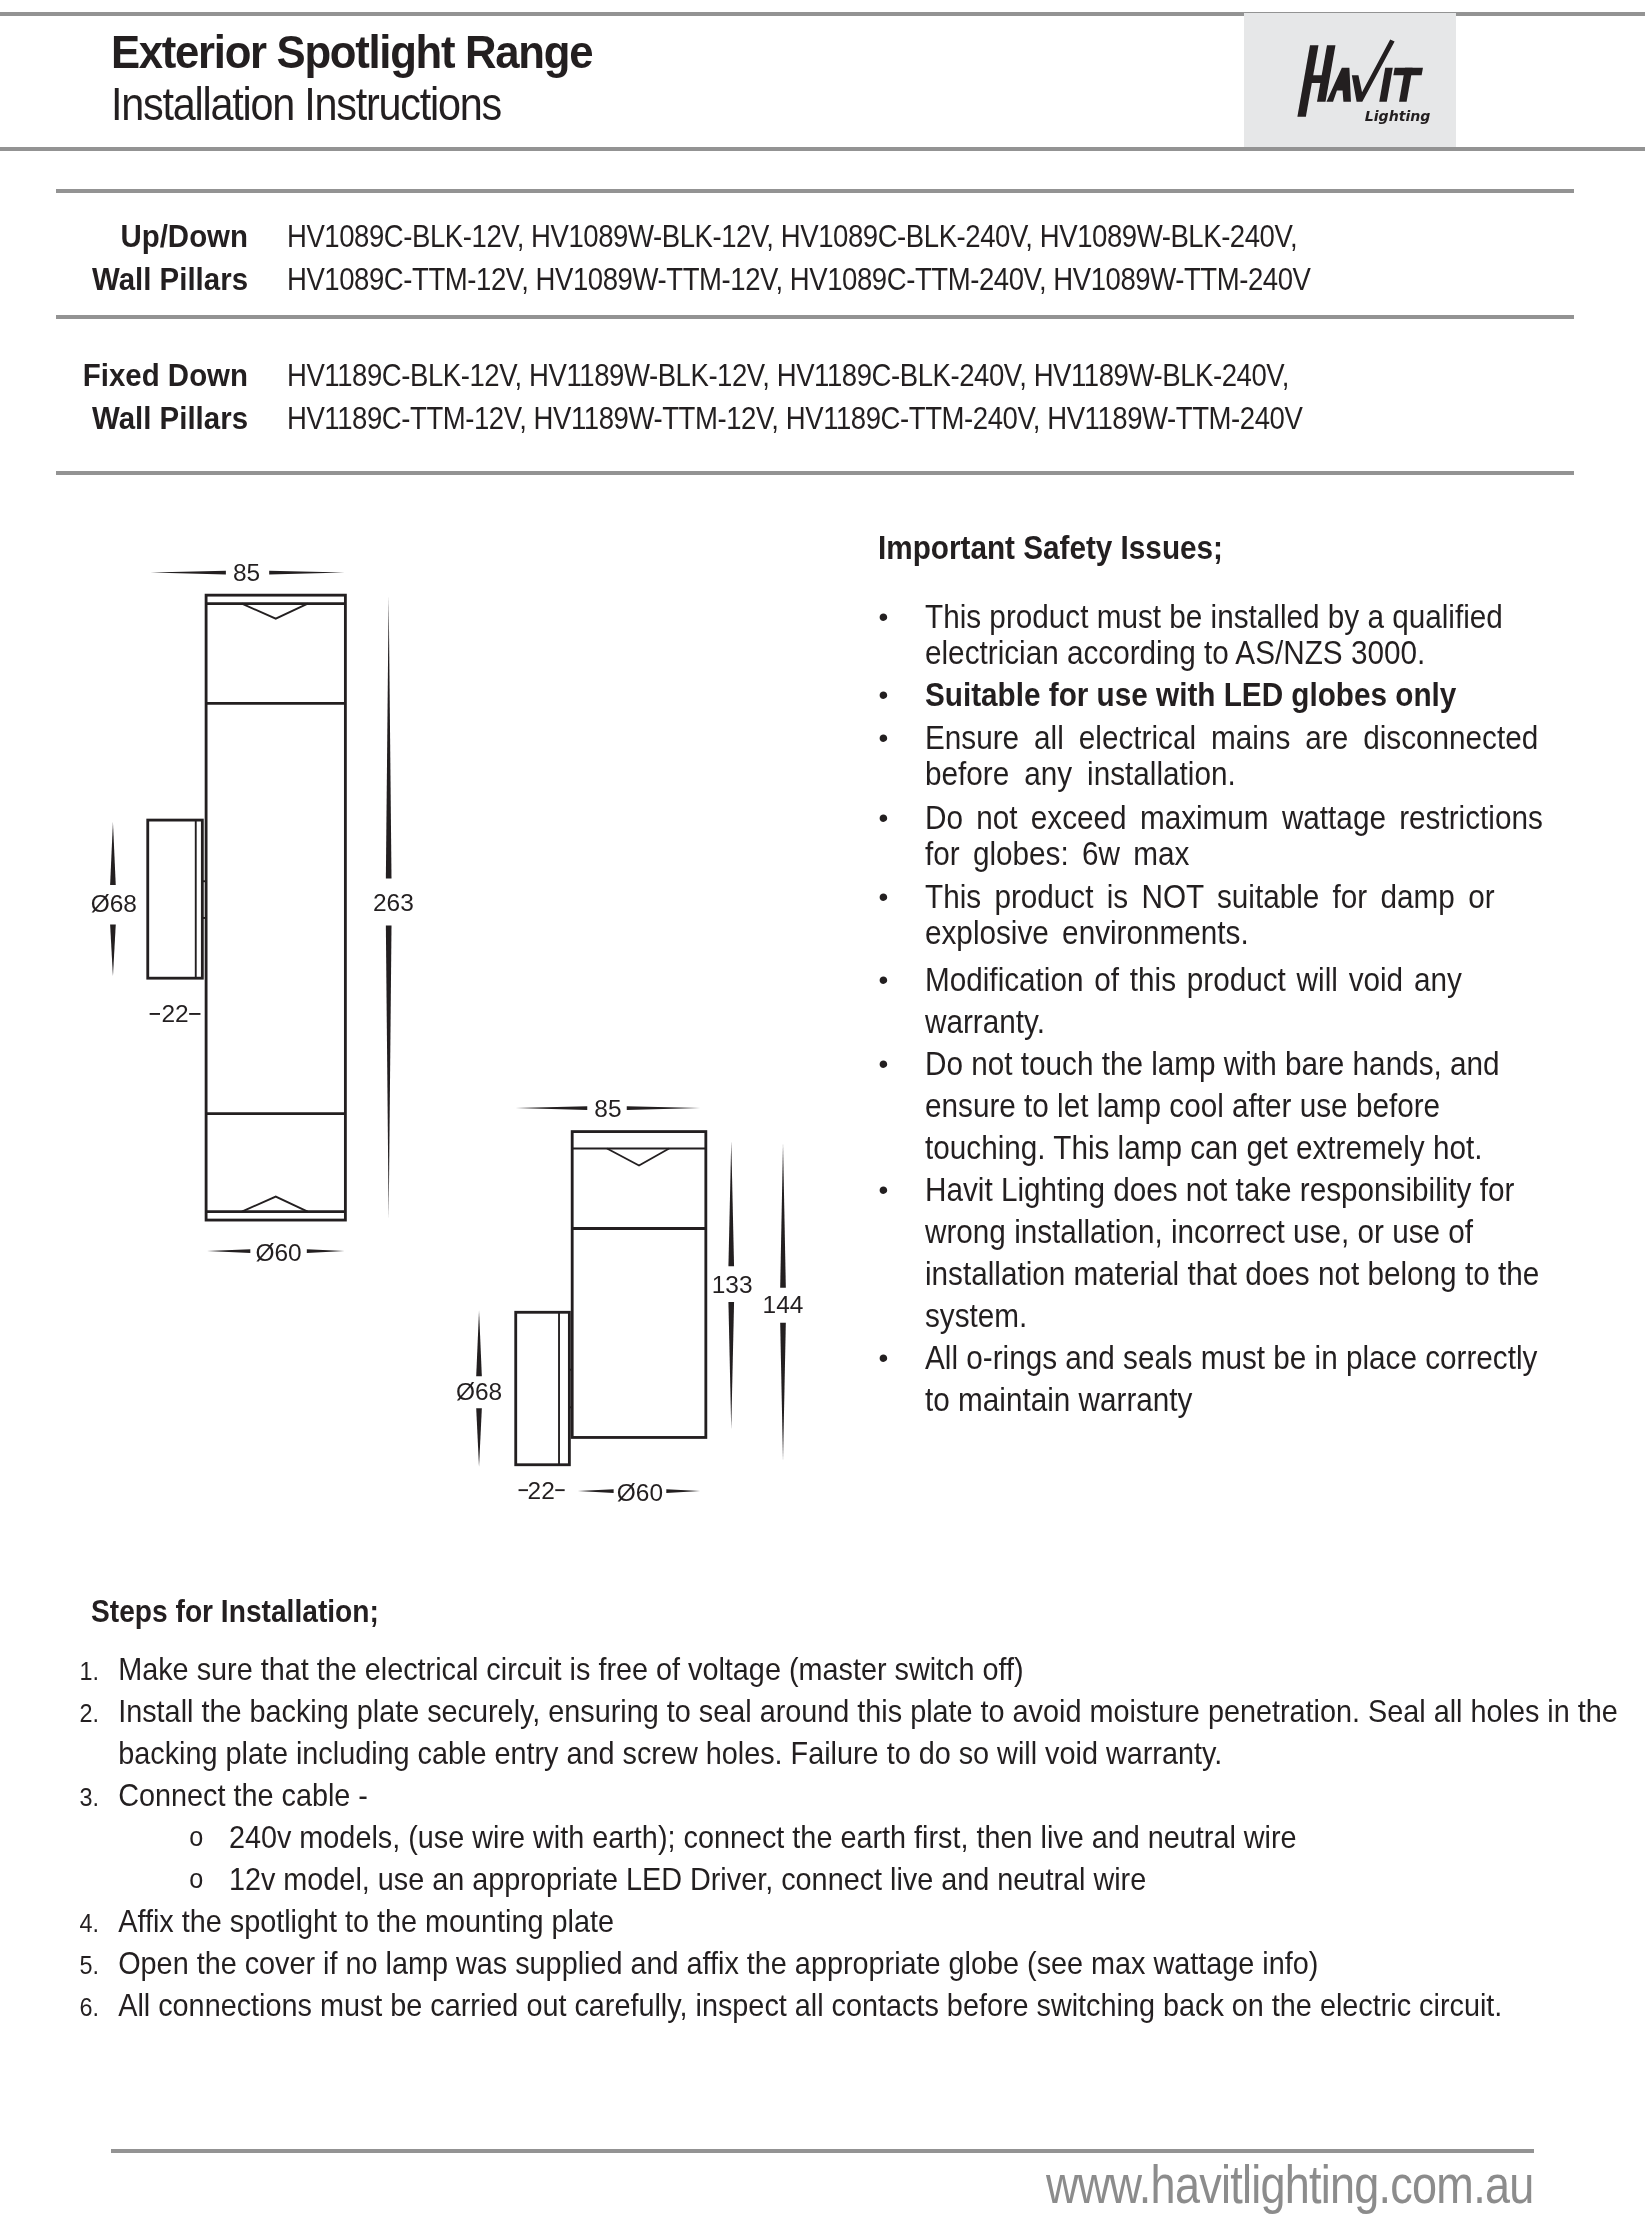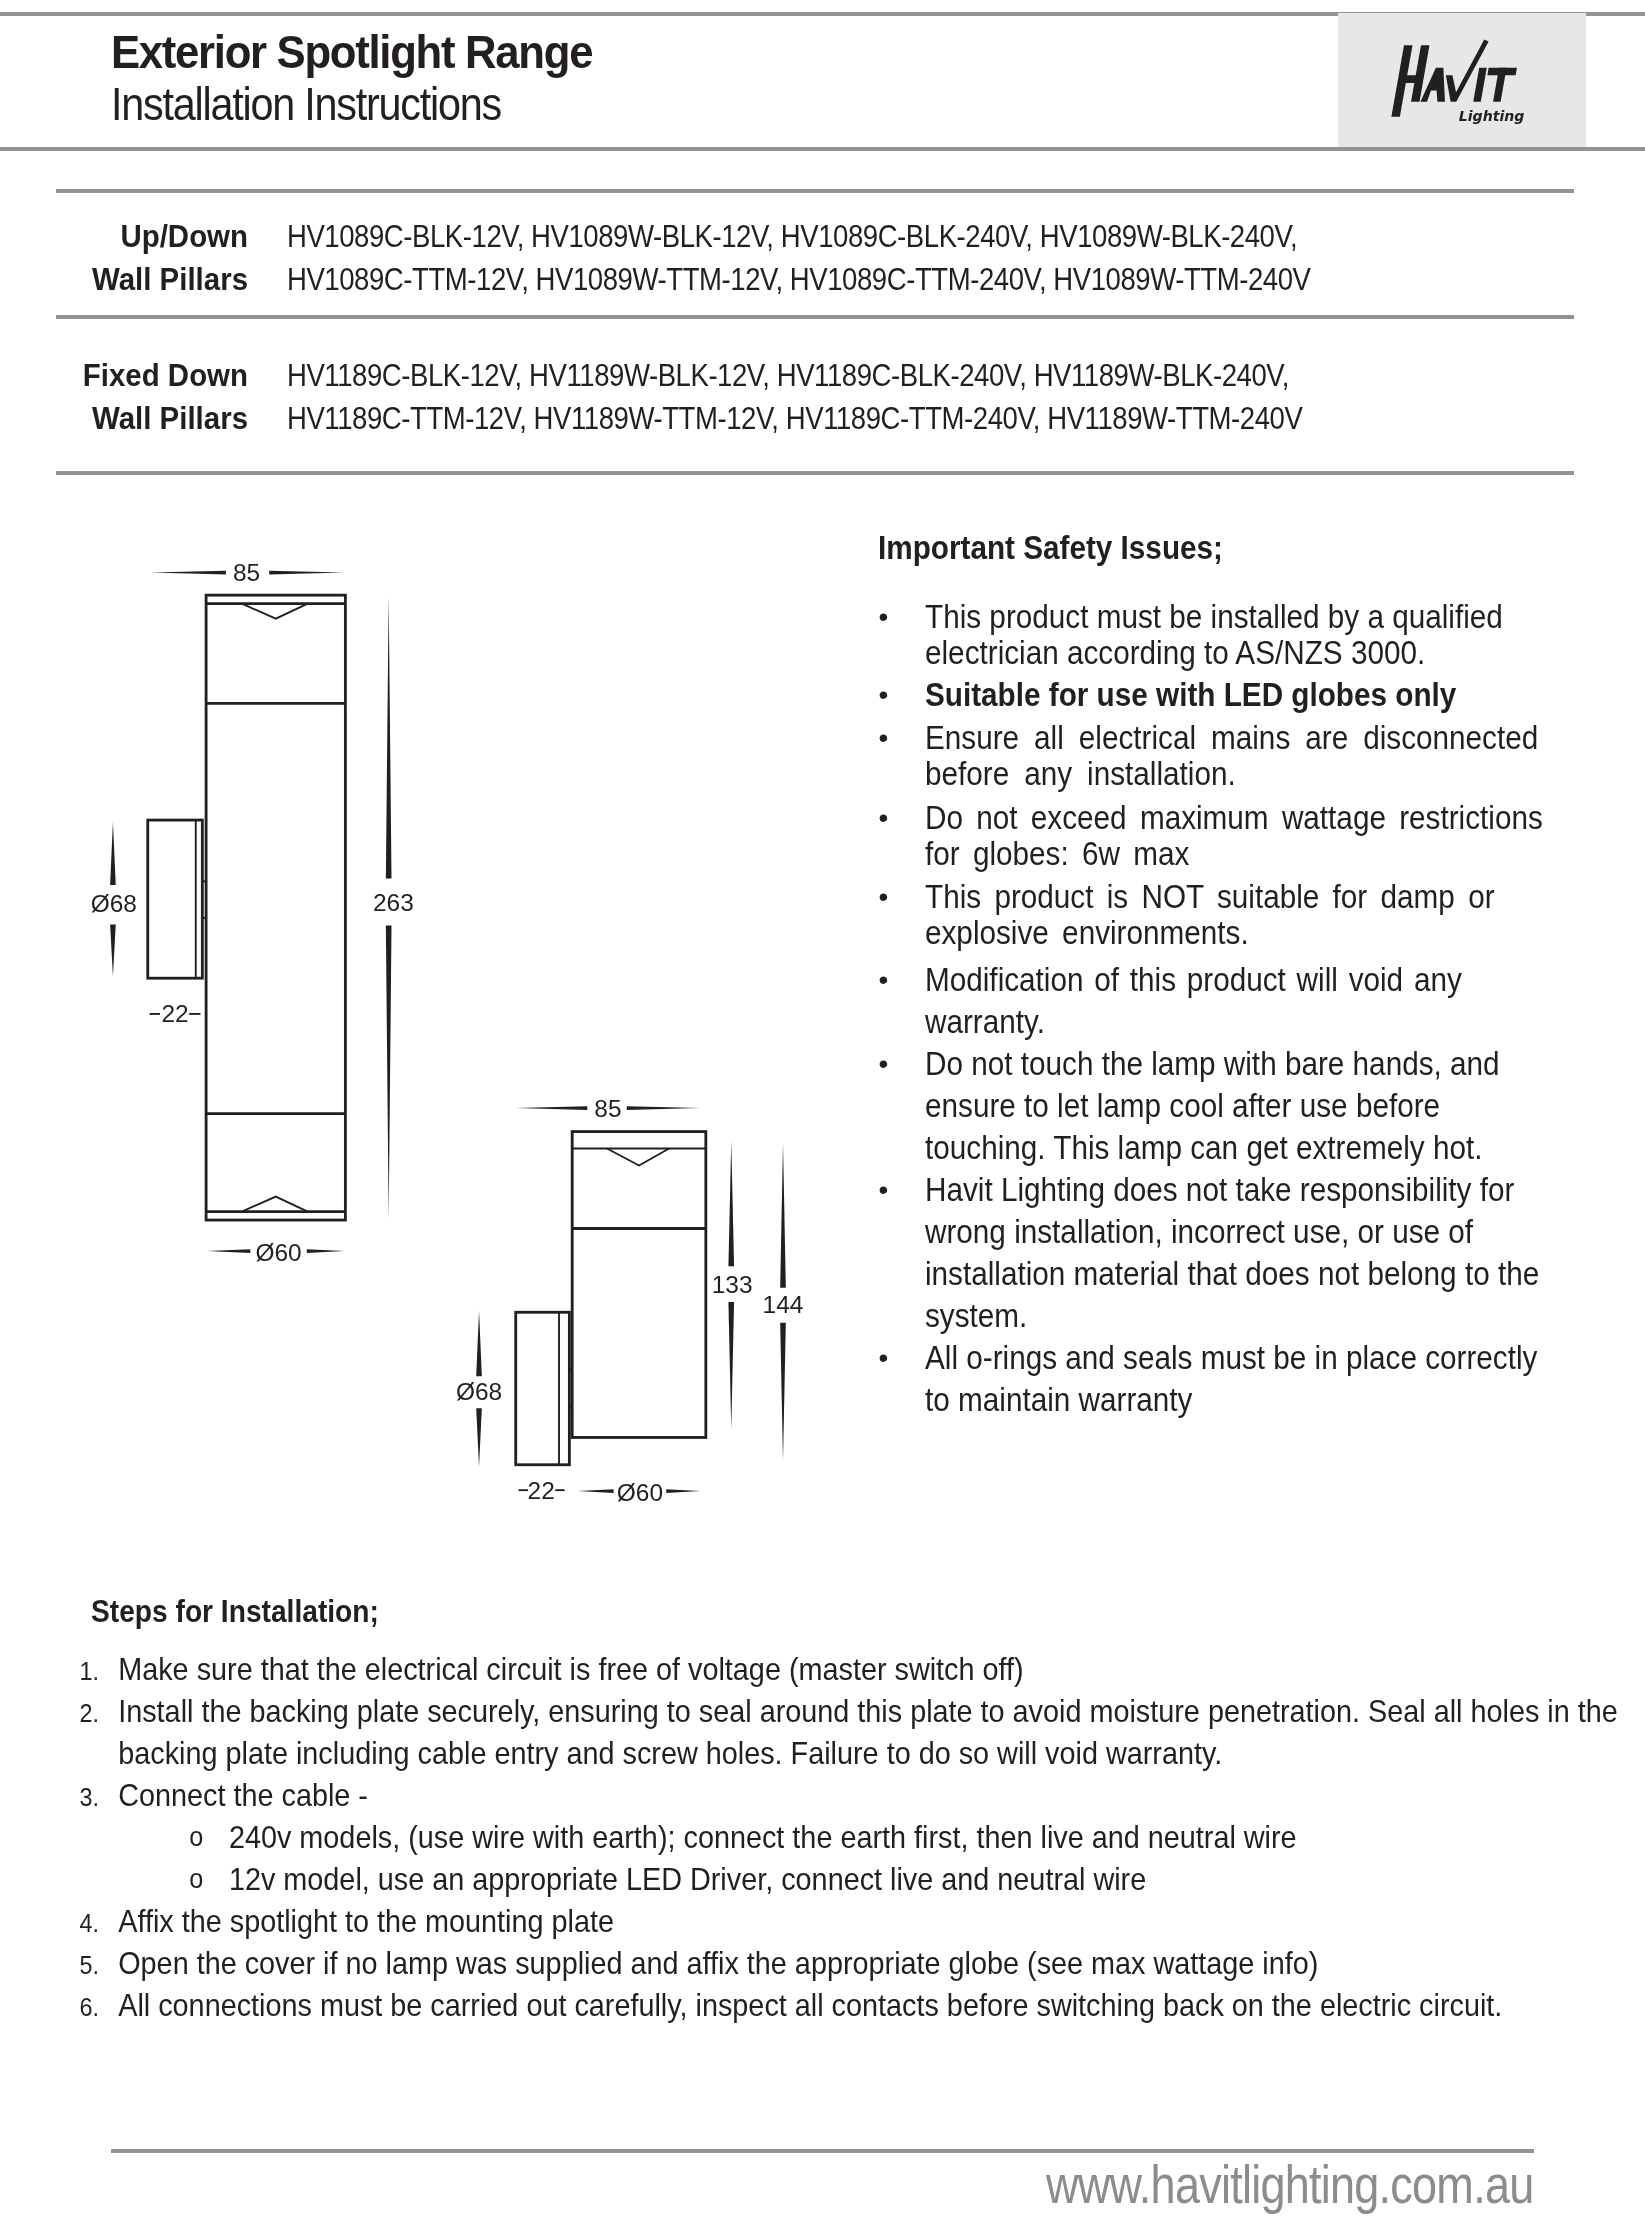--- a/index.html
+++ b/index.html
@@ -4,21 +4,21 @@
 <style>
   html, body { margin:0; padding:0; background:#ffffff; }
   body { width:1646px; height:2222px; position:relative; overflow:hidden;
          font-family:"Liberation Sans", sans-serif; color:#231f20; }
   .abs { position:absolute; }
   .rule { position:absolute; height:3.8px; background:#939393; }
   .title { left:111px; top:24.5px; font-size:47px; font-weight:bold; letter-spacing:-1.4px;
            transform:scaleX(0.93); transform-origin:left top; white-space:nowrap; line-height:53px; }
   .subtitle { left:111px; top:77px; font-size:47px; letter-spacing:-1.4px;
            transform:scaleX(0.88); transform-origin:left top; white-space:nowrap; line-height:53px; }
-  .logo-box { left:1338px; top:13px; width:248px; height:136px; background:#e6e7e8; }
+  .logo-box { left:1244px; top:13px; width:212px; height:136px; background:#e6e7e8; }
   .model-label { font-size:32px; font-weight:bold; text-align:right; width:188px; left:60px;
            line-height:43px; white-space:nowrap; transform:scaleX(0.92); transform-origin:right top; }
   .model-codes { left:287px; font-size:32px; line-height:43px; white-space:nowrap;
            transform:scaleX(0.86); transform-origin:left top; letter-spacing:-0.5px; }
   .safety-h { left:878px; top:529px; font-size:33px; font-weight:bold; white-space:nowrap;
            transform:scaleX(0.9); transform-origin:left top; }
   .safety-list { left:871px; top:599px; width:678px; list-style:none; margin:0; padding:0; }
   .safety-list li { position:relative; padding-left:54px; font-size:33px; line-height:36px;
            margin-bottom:5.6px; }
   .safety-list li .txt { display:block; transform:scaleX(0.9); transform-origin:left top; width:111%; }

